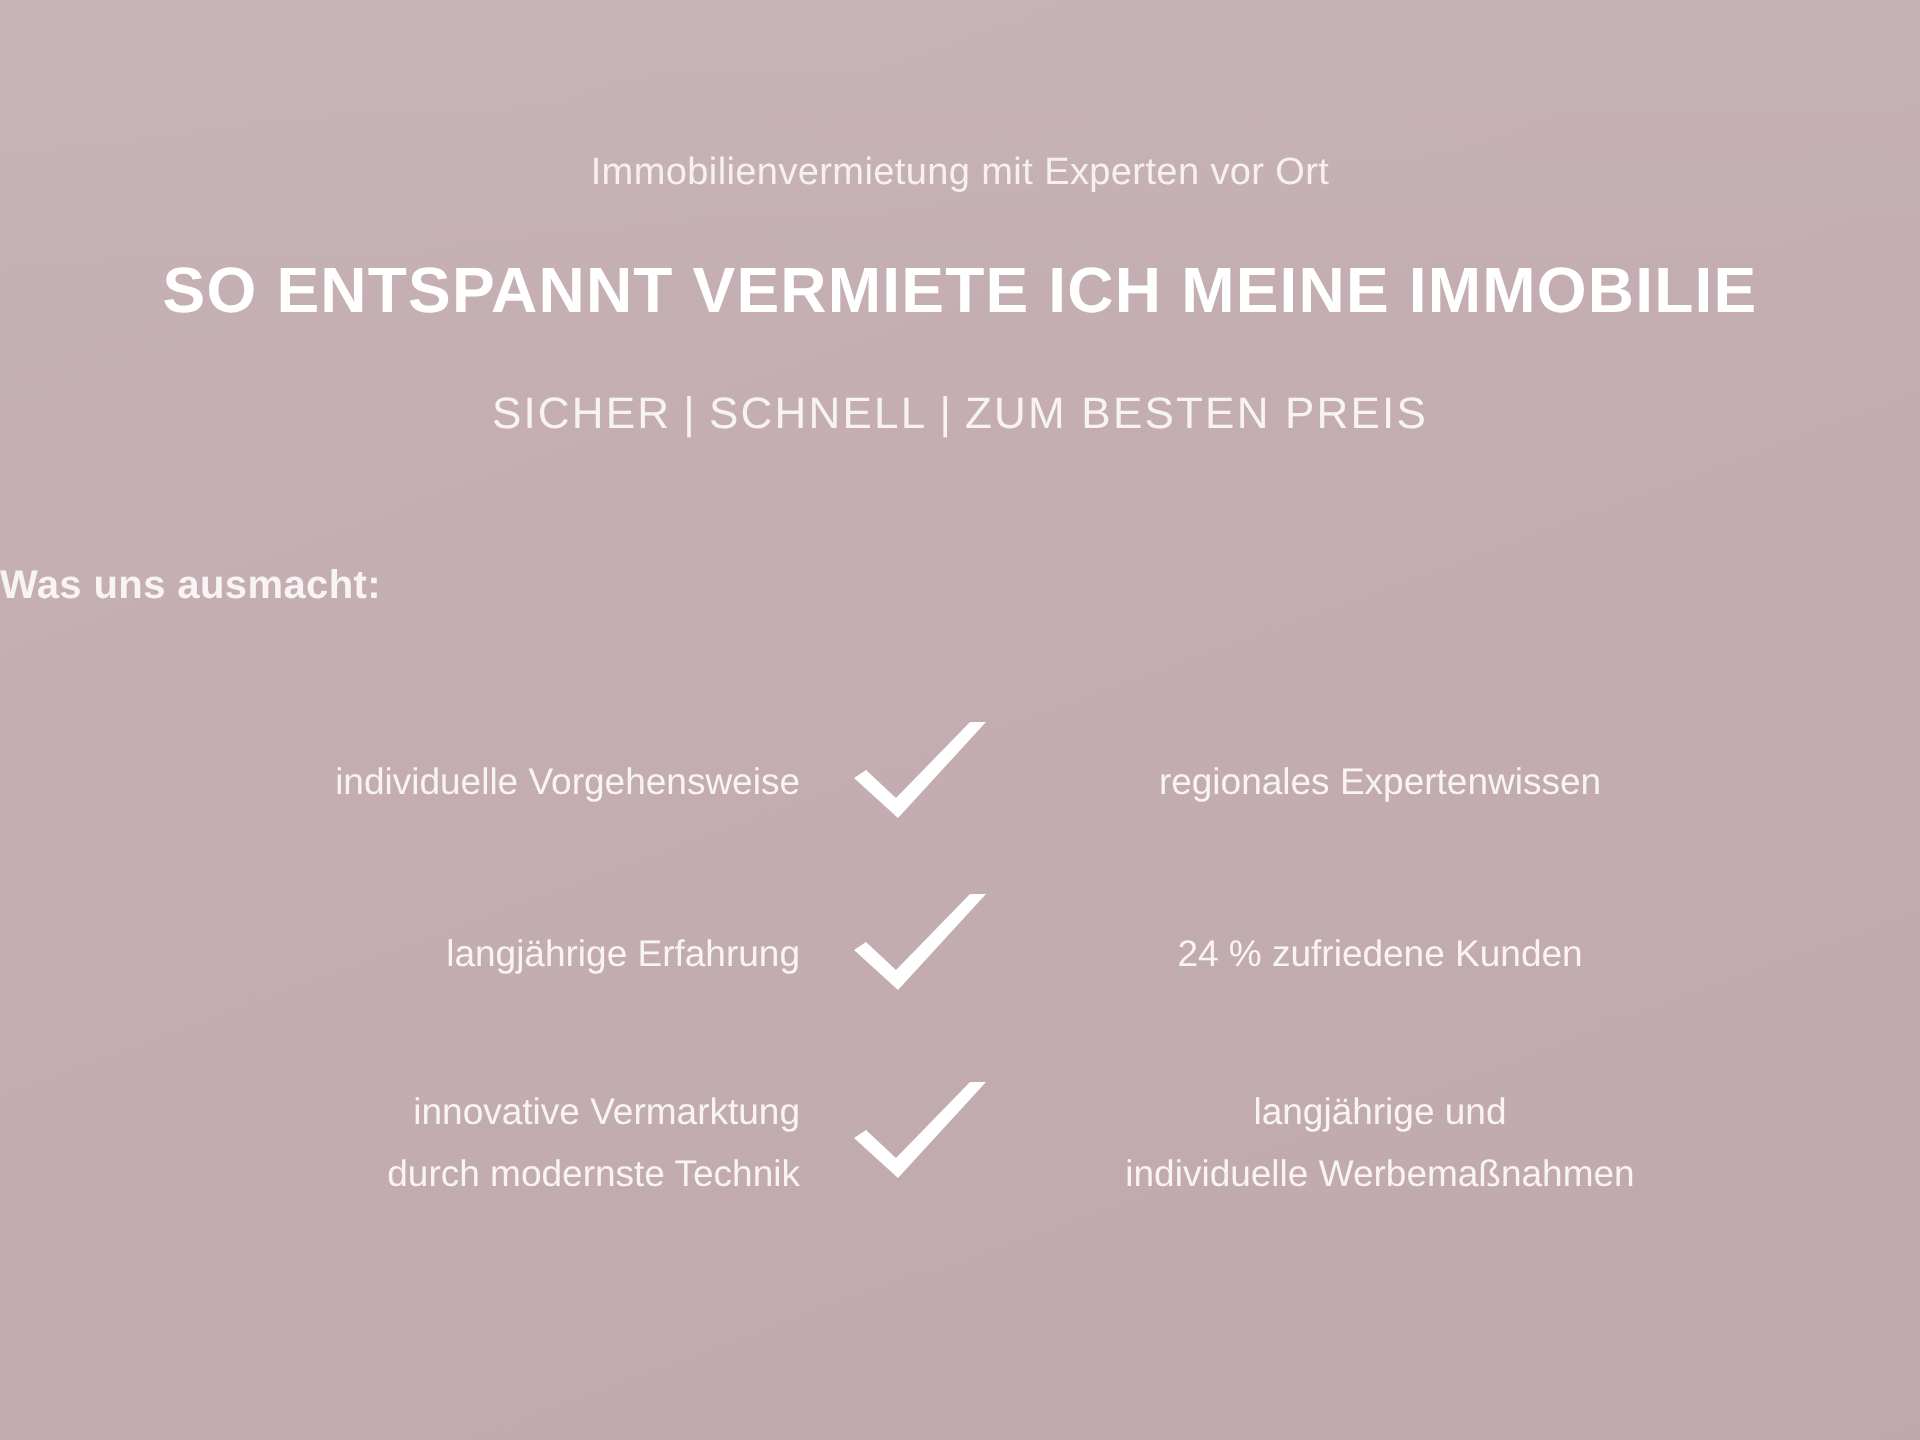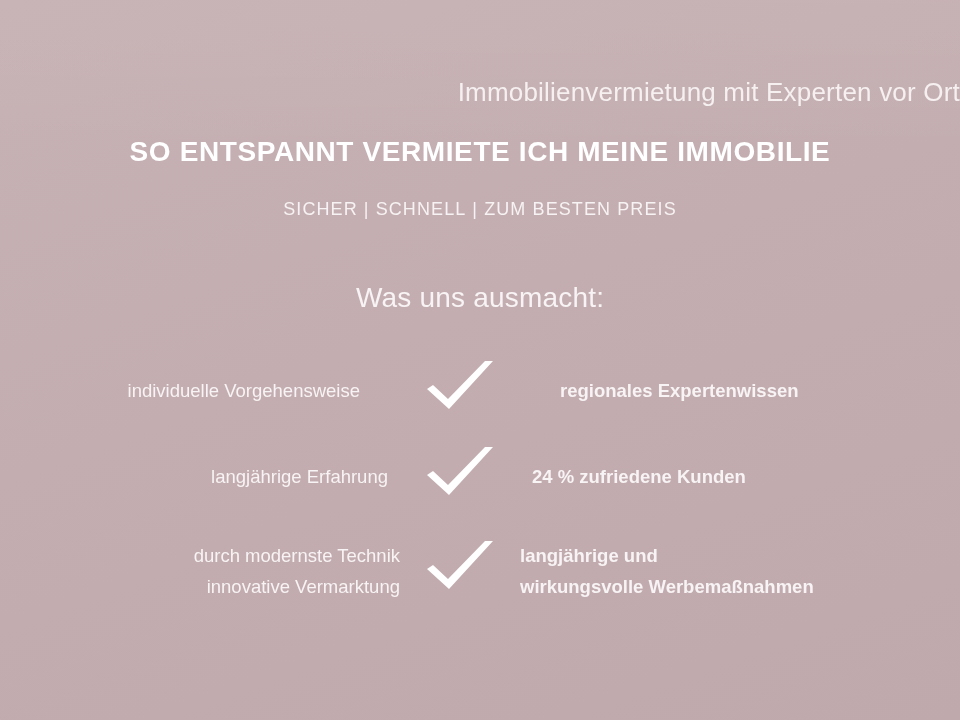--- a/index.html
+++ b/index.html
@@ -34,99 +34,98 @@
   }
 
   .header {
     position: absolute;
     left: 0;
     top: 74px;
     width: 100%;
     text-align: center;
   }
   .eyebrow {
-    font-size: 26px;
+    font-size: 19px;
     font-weight: 400;
     letter-spacing: 0.2px;
     color: #f6f0f1;
     line-height: 1.4;
-    text-align: right;
   }
   .headline {
     margin-top: 24px;
-    font-size: 28px;
+    font-size: 32px;
     font-weight: 700;
     letter-spacing: 0.6px;
     color: #ffffff;
     line-height: 1.3;
   }
   .subline {
     margin-top: 28px;
-    font-size: 18px;
+    font-size: 22px;
     font-weight: 400;
     letter-spacing: 1.1px;
     color: #f7f2f3;
   }
   .subline .sep {
     display: inline-block;
     padding: 0 6px;
     color: #f7f2f3;
   }
 
   .section-title {
     position: absolute;
     left: 0;
     top: 282px;
     width: 100%;
-    text-align: center;
-    font-size: 28px;
-    font-weight: 400;
+    text-align: left;
+    font-size: 20px;
+    font-weight: 700;
     color: #f8f3f4;
     letter-spacing: 0.2px;
   }
 
   .features {
     position: absolute;
     left: 0;
     top: 348px;
     width: 100%;
   }
   .feature-row {
     display: flex;
     align-items: center;
     justify-content: center;
     height: 86px;
   }
-  .feature-row.row-1 { margin-top: 0px; gap: 40px; }
-  .feature-row.row-2 { margin-top: 0px; gap: 12px; }
+  .feature-row.row-1 { margin-top: 0px; }
+  .feature-row.row-2 { margin-top: 0px; }
   .feature-row.row-3 { margin-top: 8px; }
 
   .col-left {
     width: 300px;
     text-align: right;
     font-size: 18.5px;
     line-height: 1.68;
     color: #f8f3f4;
     font-weight: 400;
     padding-right: 0;
     box-sizing: border-box;
   }
   .col-mid {
     width: 120px;
     display: flex;
     align-items: center;
     justify-content: center;
   }
   .col-right {
     width: 340px;
-    text-align: left;
+    text-align: center;
     font-size: 18.5px;
     line-height: 1.68;
     color: #f8f3f4;
-    font-weight: 700;
+    font-weight: 400;
     box-sizing: border-box;
   }
   .check-icon {
     display: block;
     width: 74px;
     height: 64px;
   }
   .check-icon svg { display: block; }
 </style>
 </head>
@@ -165,30 +164,30 @@
           <svg viewBox="0 0 74 64" width="74" height="64" aria-hidden="true">
             <path d="M4 30 L26 50 L70 2 L62 2 L25 40 L10 26 Z" fill="#ffffff"></path>
           </svg>
         </span>
       </div>
       <div class="col-right">24 % zufriedene Kunden</div>
     </div>
 
     <div class="feature-row row-3">
       <div class="col-left">
+        <div>innovative Vermarktung</div>
         <div>durch modernste Technik</div>
-        <div>innovative Vermarktung</div>
       </div>
       <div class="col-mid">
         <span class="check-icon">
           <svg viewBox="0 0 74 64" width="74" height="64" aria-hidden="true">
             <path d="M4 30 L26 50 L70 2 L62 2 L25 40 L10 26 Z" fill="#ffffff"></path>
           </svg>
         </span>
       </div>
       <div class="col-right">
         <div>langjährige und</div>
-        <div>wirkungsvolle Werbemaßnahmen</div>
+        <div>individuelle Werbemaßnahmen</div>
       </div>
     </div>
 
   </div>
 </div>
 
 </body></html>

